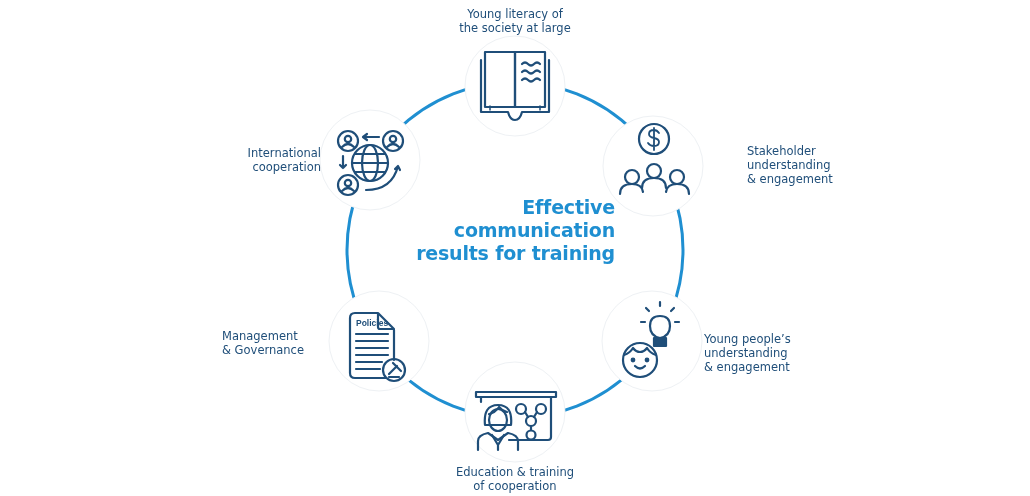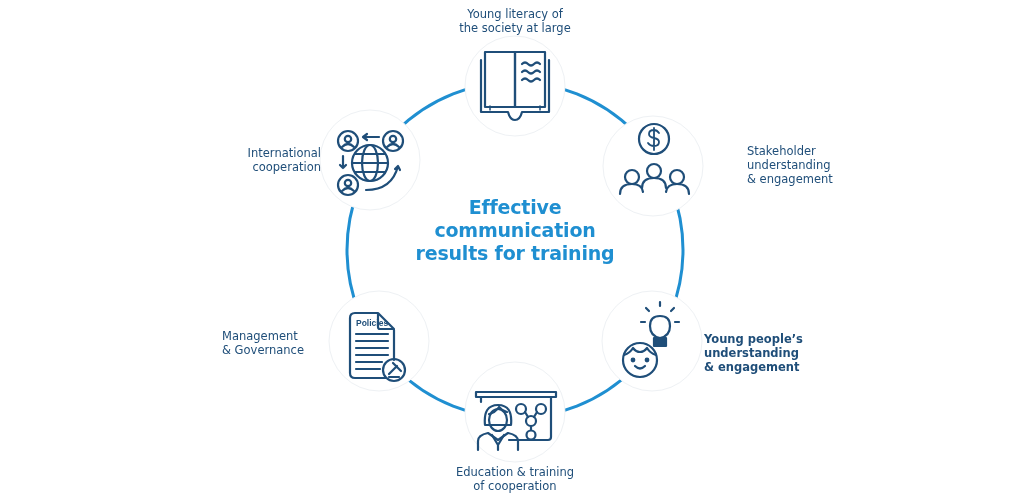--- a/index.html
+++ b/index.html
@@ -6,21 +6,21 @@
     body { width: 1030px; height: 496px; position: relative; overflow: hidden;
            font-family: "Liberation Sans", "DejaVu Sans", sans-serif; }
     #stage { position: absolute; left: 0; top: 0; width: 1030px; height: 496px; }
     .label { position: absolute; color: #1f4e79; font-size: 11.5px; line-height: 14px;
              font-family: "DejaVu Sans", "Liberation Sans", sans-serif; }
     .label span { display: block; white-space: nowrap; }
     .center-title { position: absolute; left: 415px; top: 196px; width: 200px;
                     text-align: center; color: #1f8fd1; font-weight: bold;
                     font-size: 19px; line-height: 23px;
                     font-family: "DejaVu Sans", "Liberation Sans", sans-serif; }
-    .center-title span { display: block; white-space: nowrap; letter-spacing: -0.2px; }
+    .center-title span { display: block; white-space: nowrap; letter-spacing: -0.2px; text-align: right; }
   </style>
 </head>
 <body>
 
 <svg id="stage" width="1030" height="496" viewBox="0 0 1030 496" xmlns="http://www.w3.org/2000/svg">
 
   <circle cx="515" cy="250" r="168" fill="none" stroke="#1f8fd1" stroke-width="3"></circle>
 
   <g fill="#ffffff" stroke="#eef1f4" stroke-width="1">
     <circle cx="515" cy="86" r="50"></circle>
@@ -119,21 +119,21 @@
   <span>Young literacy of</span>
   <span>the society at large</span>
 </div>
 
 <div class="label" style="left:732px; top:144px;margin-left:15px;">
   <span>Stakeholder</span>
   <span>understanding</span>
   <span>&amp; engagement</span>
 </div>
 
-<div class="label" style="left:704px; top:332px;font-weight:bold;">
+<div class="label" style="left:704px; top:332px;">
   <span>Young people’s</span>
   <span>understanding</span>
   <span>&amp; engagement</span>
 </div>
 
 <div class="label" style="left:440px; top:465px; width:150px; text-align:center;">
   <span>Education &amp; training</span>
   <span>of cooperation</span>
 </div>
 

